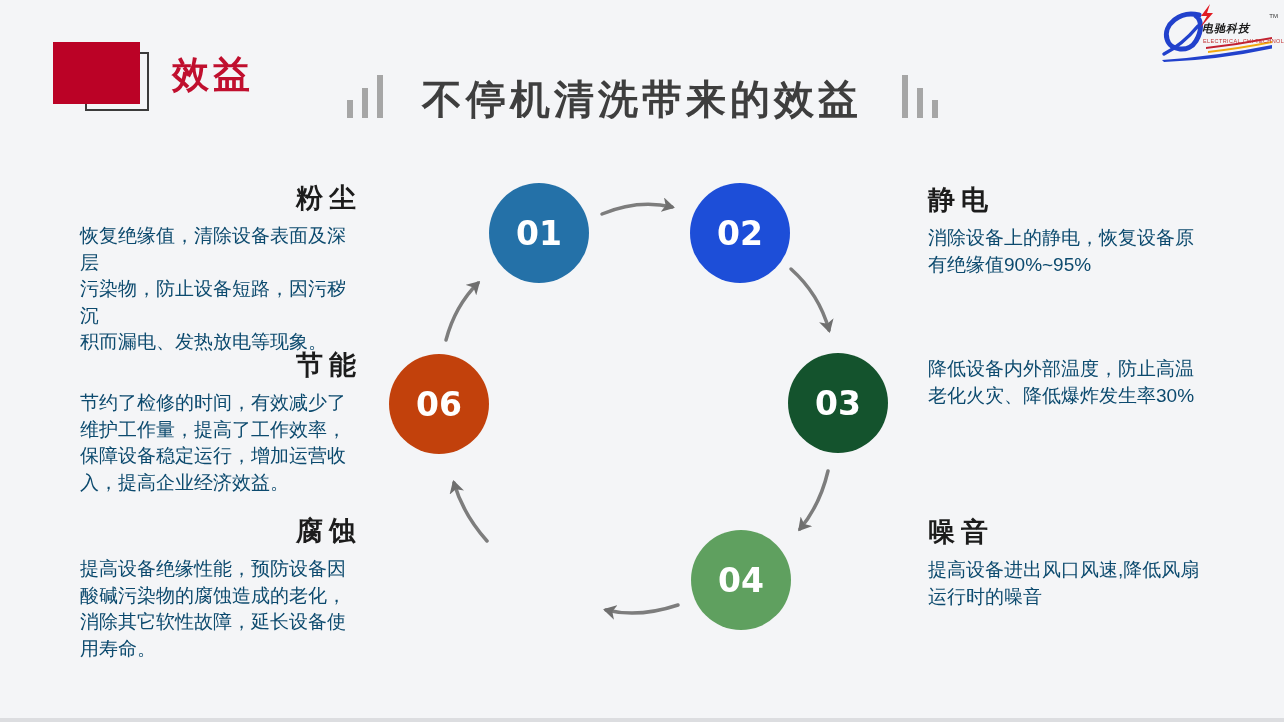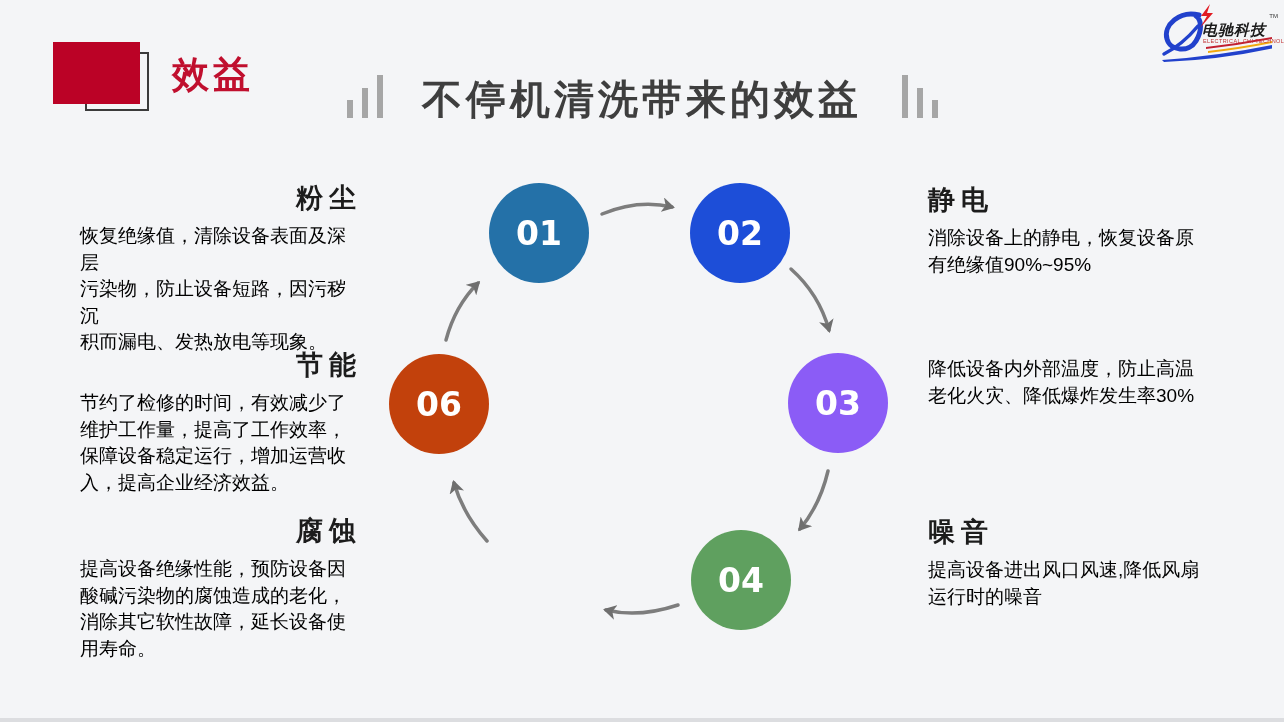--- a/index.html
+++ b/index.html
@@ -19,31 +19,31 @@
                  font-size:40px; font-weight:800; color:#3e3e3e; letter-spacing:4px; }
   .bars { position:absolute; display:flex; align-items:flex-end; gap:9px; }
   .bars-left  { left:347px; top:75px; height:43px; }
   .bars-right { left:902px; top:75px; height:43px; }
   .bar { width:6px; background:#a6a6a6; }
   .b18{height:18px;} .b30{height:30px;} .b43{height:43px;}
 
   
   .logo { position:absolute; left:1158px; top:4px; width:120px; height:58px; }
   .logo svg { position:absolute; left:0; top:0; }
-  .logo-brand { position:absolute; left:44px; top:17px; font-size:15px; font-weight:700;
+  .logo-brand { position:absolute; left:44px; top:17px; font-size:11px; font-weight:700;
                 color:#1a1a1a; letter-spacing:1px; white-space:nowrap;
                 font-family:"Liberation Serif","DejaVu Serif",serif; font-style:italic; }
   .logo-sub   { position:absolute; left:45px; top:34px; font-size:5.5px; color:#c03030;
                 letter-spacing:0.4px; white-space:nowrap; }
   .logo-tm    { position:absolute; right:0px; top:9px; font-size:6px; color:#333; }
 
   
   .tblock { position:absolute; }
   .tblock .head { font-size:27px; font-weight:700; color:#1c1c1c; letter-spacing:6px; }
-  .tblock .body { margin-top:7px; font-size:19px; line-height:26.5px; color:#000000;
+  .tblock .body { margin-top:7px; font-size:19px; line-height:26.5px; color:#0c4a6e;
                   white-space:pre-line; }
   .tb-left  { left:80px;  width:276px; }
   .tb-left .head { text-align:right; margin-right:-6px; }
   .tb-right { left:928px; width:312px; }
 
   
   .circle { position:absolute; width:100px; height:100px; border-radius:50%;
             display:flex; align-items:center; justify-content:center;
             color:#ffffff; font-size:33px; font-weight:700;
             font-family:"DejaVu Sans","Liberation Sans",sans-serif; }
@@ -134,18 +134,18 @@
       <path d="M791 269 Q819 294 829 330" marker-end="url(#ah)"></path>
       <path d="M828 471 Q820 505 800 529" marker-end="url(#ah)"></path>
       <path d="M678 605 Q639 618 606 610" marker-end="url(#ah)"></path>
       <path d="M487 541 Q463 514 454 483" marker-end="url(#ah)"></path>
       <path d="M446 340 Q455 306 478 283" marker-end="url(#ah)"></path>
     </g>
   </svg>
 
   <div class="circle" style="left: 489px; top: 183px; background-color: rgb(36, 113, 168);">01</div>
   <div class="circle" style="left: 690px; top: 183px; background-color: #1d4ed8;">02</div>
-  <div class="circle" style="left: 788px; top: 353px; background-color: #8b5cf6;">03</div>
+  <div class="circle" style="left: 788px; top: 353px; background-color: #14532d;">03</div>
   <div class="circle" style="left: 691px; top: 530px; background-color: rgb(95, 160, 95);">04</div>
   <div class="circle" style="left: 389px; top: 354px; background-color: #c2410c;">06</div>
 
   <div class="bottom-strip"></div>
 </div>
 
 </body></html>

